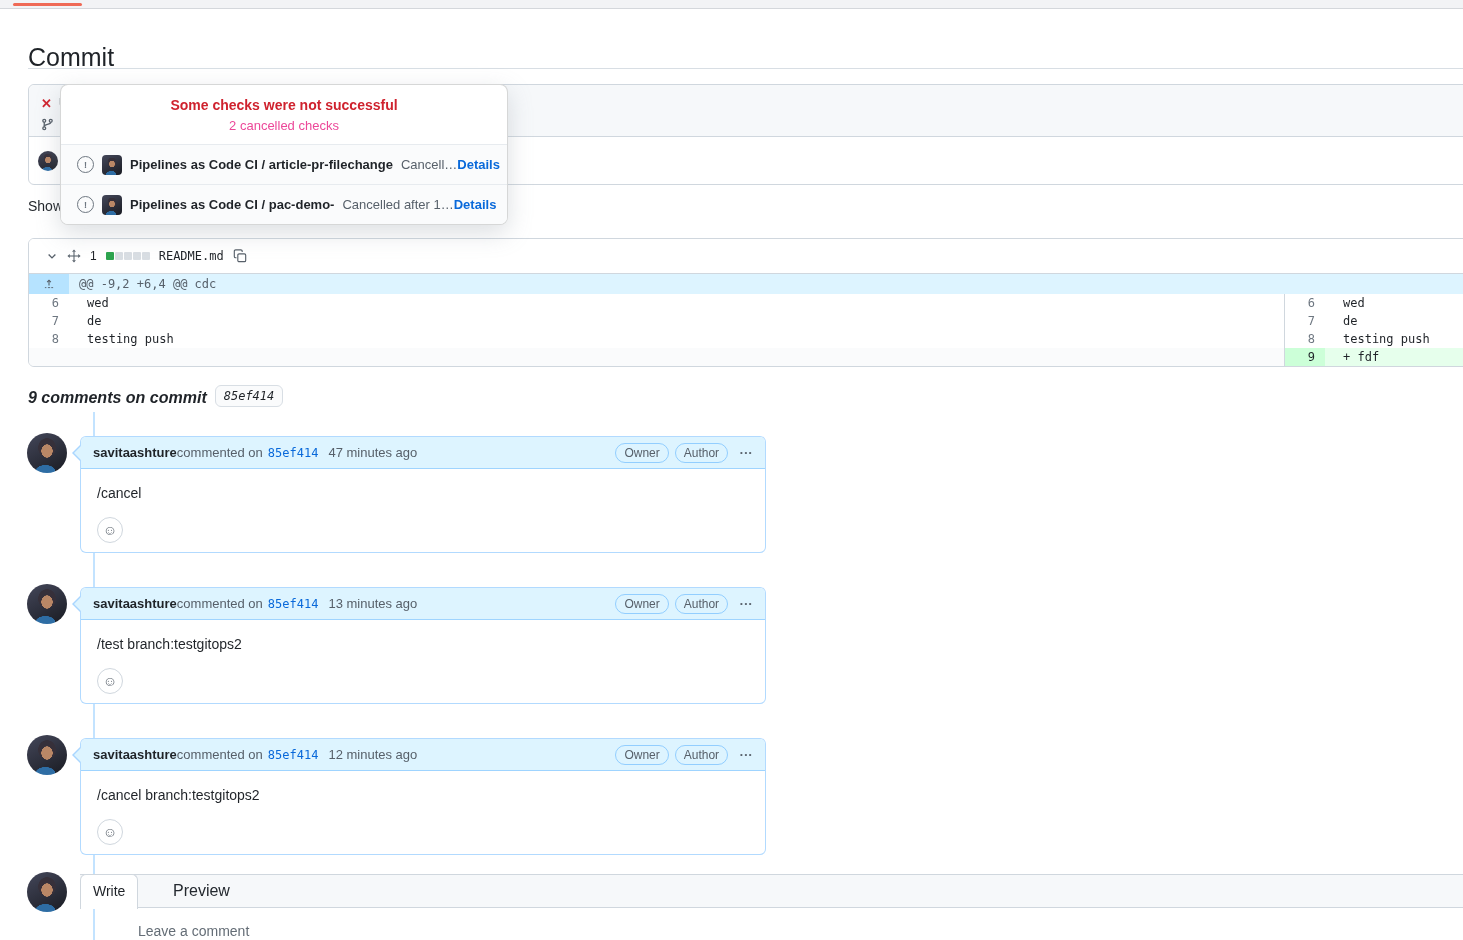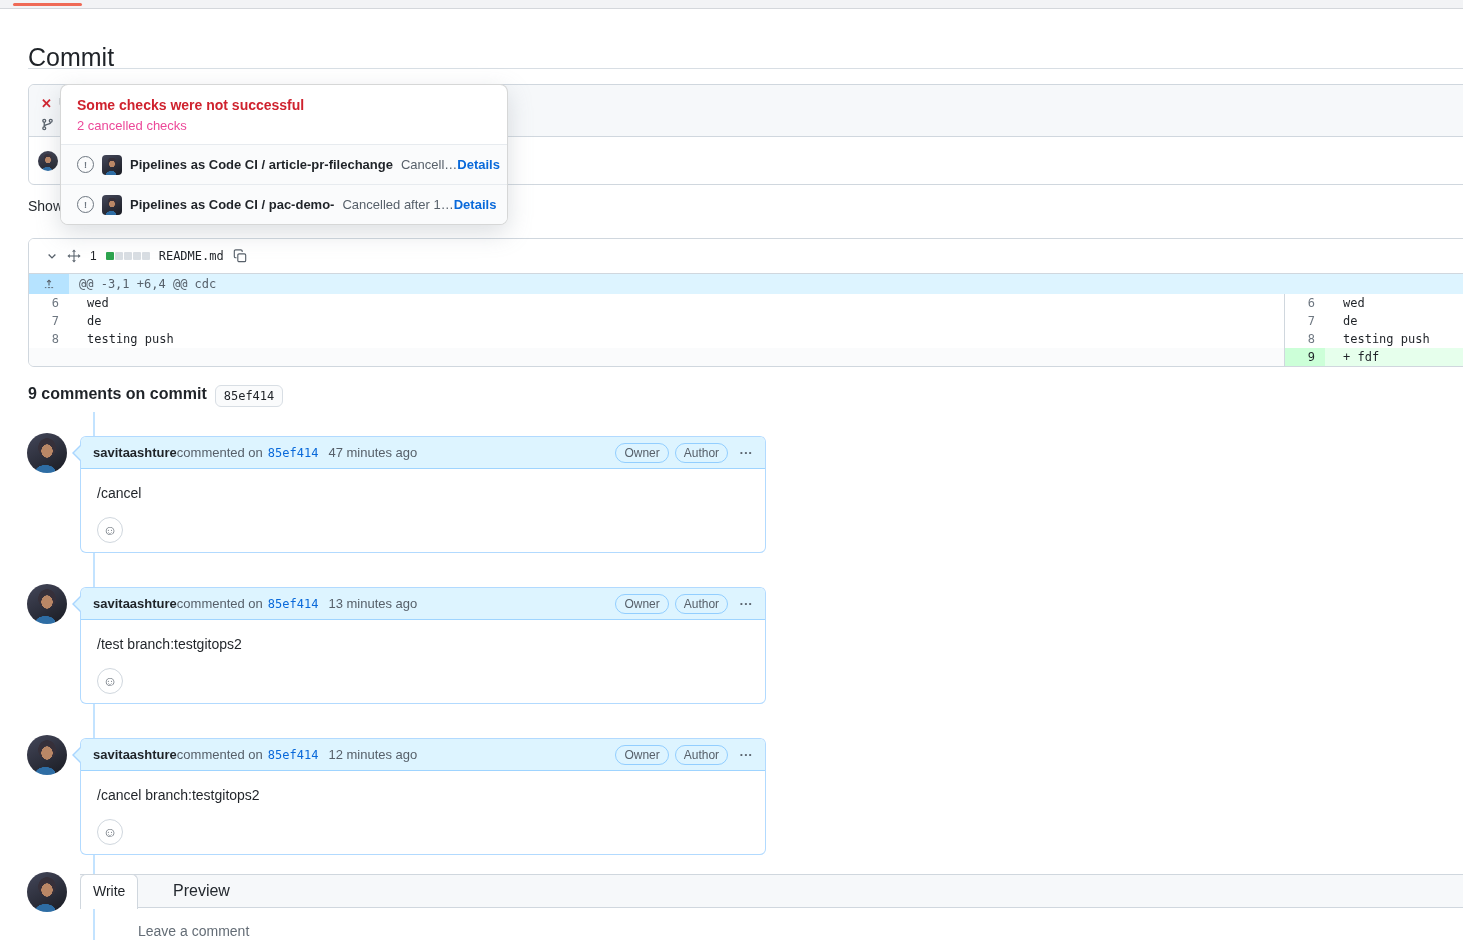--- a/index.html
+++ b/index.html
@@ -30,21 +30,21 @@
     radial-gradient(ellipse 36% 39% at 50% 37%, #36303a 60%, rgba(0,0,0,0) 63%),
     radial-gradient(ellipse 44% 28% at 46% 96%, #2e6da4 55%, rgba(0,0,0,0) 58%),
     linear-gradient(150deg,#44475a,#191b22);}
   .av40{width:40px;height:40px;}
   .av20{width:20px;height:20px;}
   .avsq{border-radius:4px;}
 
   
   .popover{position:absolute;left:60px;top:84px;width:448px;background:#fff;border:1px solid rgba(27,31,36,0.18);
            border-radius:8px;box-shadow:0 8px 24px rgba(140,149,159,0.3);z-index:10;overflow:hidden;box-sizing:border-box;}
-  .pop-head{padding:12px 16px 11px;}
+  .pop-head{padding:12px 16px 11px;text-align:center;}
   .pop-title{color:#cf222e;font-weight:700;font-size:14px;}
   .pop-sub{color:#ec4899;font-size:13px;margin-top:5px;}
   .pop-row{display:flex;align-items:center;height:39px;padding:0 16px;background:#fafbfc;border-top:1px solid #e7ebef;}
   .stop-icon{width:15px;height:15px;border:1.5px solid #6e7781;border-radius:50%;color:#6e7781;font-size:9px;font-weight:700;
              display:flex;align-items:center;justify-content:center;flex:none;}
   .pop-av{margin:0 8px;}
   .pop-name{font-weight:700;font-size:13px;color:#1f2328;white-space:nowrap;}
   .pop-status{color:#57606a;font-size:13px;white-space:nowrap;margin-left:8px;}
   .pop-details{margin-left:auto;color:#0969da;font-size:13px;font-weight:600;cursor:pointer;}
 
@@ -71,21 +71,21 @@
   .pane-right{left:1256px;width:236px;}
   .pane-divider{position:absolute;left:1255px;top:0;width:1px;height:72px;background:#d0d7de;}
   .code-row{display:flex;height:18px;line-height:18px;font-size:12px;}
   .gutter{width:40px;flex:none;text-align:right;padding-right:10px;color:#6e7781;box-sizing:border-box;cursor:pointer;}
   .code{padding-left:18px;white-space:pre;color:#1f2328;flex:1;}
   .row-empty{background:#fafbfc;}
   .row-add .gutter{background:#ccffd8;color:#1f2328;}
   .row-add .code{background:#e6ffec;}
 
   
-  .comments-heading{position:absolute;left:28px;top:385px;display:flex;align-items:flex-start;font-size:16px;font-weight:700;color:#1f2328;z-index:1;}
+  .comments-heading{position:absolute;left:28px;top:385px;display:flex;align-items:flex-end;font-size:16px;font-weight:700;color:#1f2328;z-index:1;font-style:italic;}
   .sha-chip{margin-left:8px;font-size:12px;font-weight:400;color:#1f2328;background:#fafbfc;border:1px solid #d8dee4;border-radius:6px;padding:3px 8px;}
   .timeline-line{position:absolute;left:93px;top:412px;width:2px;height:528px;background:rgba(84,174,255,0.35);z-index:0;}
 
   .comment{position:absolute;left:80px;width:686px;height:117px;background:#fff;border:1px solid rgba(84,174,255,0.45);
            border-radius:6px;box-sizing:border-box;z-index:2;}
   .c-head{position:relative;display:flex;align-items:center;height:32px;background:#ddf4ff;border-bottom:1px solid rgba(84,174,255,0.45);
           border-radius:5px 5px 0 0;padding:0 12px;font-size:13px;box-sizing:border-box;}
   .caret-o{position:absolute;left:-9px;top:8px;width:0;height:0;border-top:8px solid transparent;border-bottom:8px solid transparent;border-right:8px solid rgba(84,174,255,0.5);}
   .caret-i{position:absolute;left:-7px;top:8px;width:0;height:0;border-top:8px solid transparent;border-bottom:8px solid transparent;border-right:8px solid #ddf4ff;}
   .c-author{font-weight:700;color:#1f2328;cursor:pointer;}
@@ -203,21 +203,21 @@
     </div>
 
     <div class="hunk-row mono">
       <span class="hunk-gutter">
         <svg width="12" height="12" viewBox="0 0 16 16" fill="none" stroke="#57606a" stroke-width="1.5">
           <path d="M8 10V3"></path>
             <path d="M5.5 5.5L8 3l2.5 2.5"></path>
           <path d="M2.5 12.8h2M6.5 12.8h3M11 12.8h2.5" stroke-width="1.2"></path>
         </svg>
       </span>
-      <span class="hunk-text">@@ -3,1 +6,4 @@ cdc</span>
+      <span class="hunk-text">@@ -9,2 +6,4 @@ cdc</span>
     </div>
 
     <div class="diff-body mono">
       <div class="pane pane-left">
         <div class="code-row">
           <span class="gutter">6</span>
           <span class="code">wed</span>
         </div>
         <div class="code-row">
           <span class="gutter">7</span>

